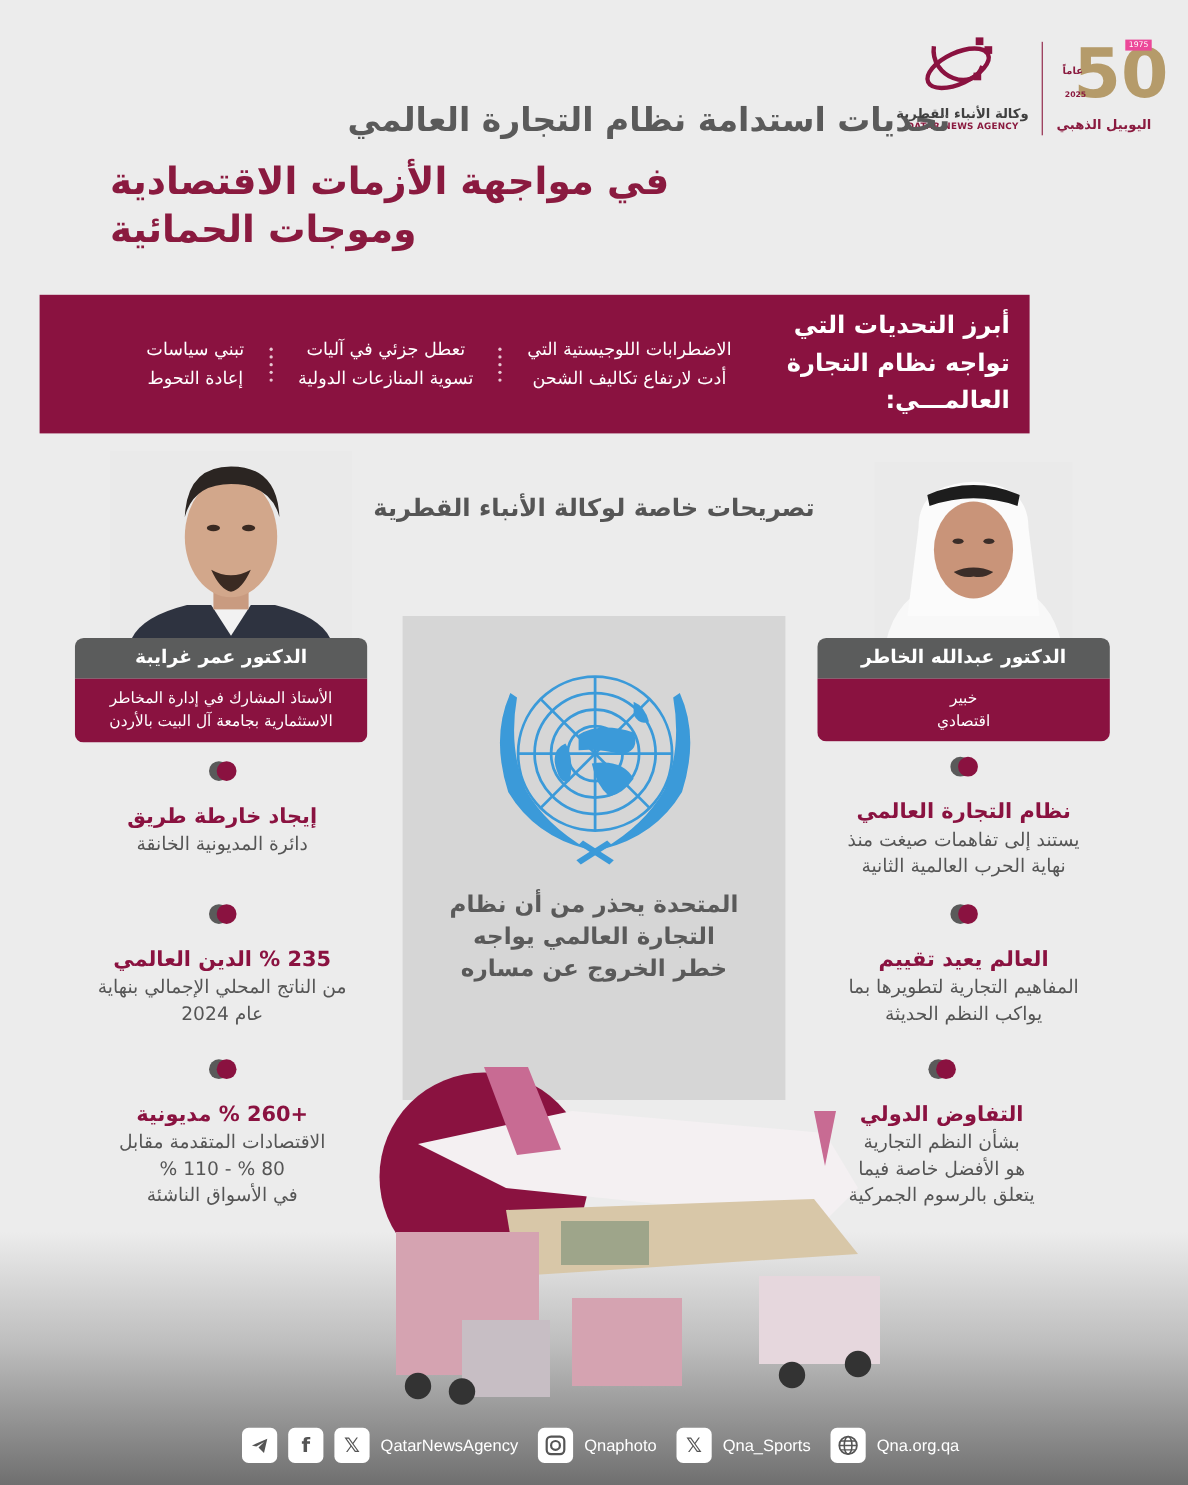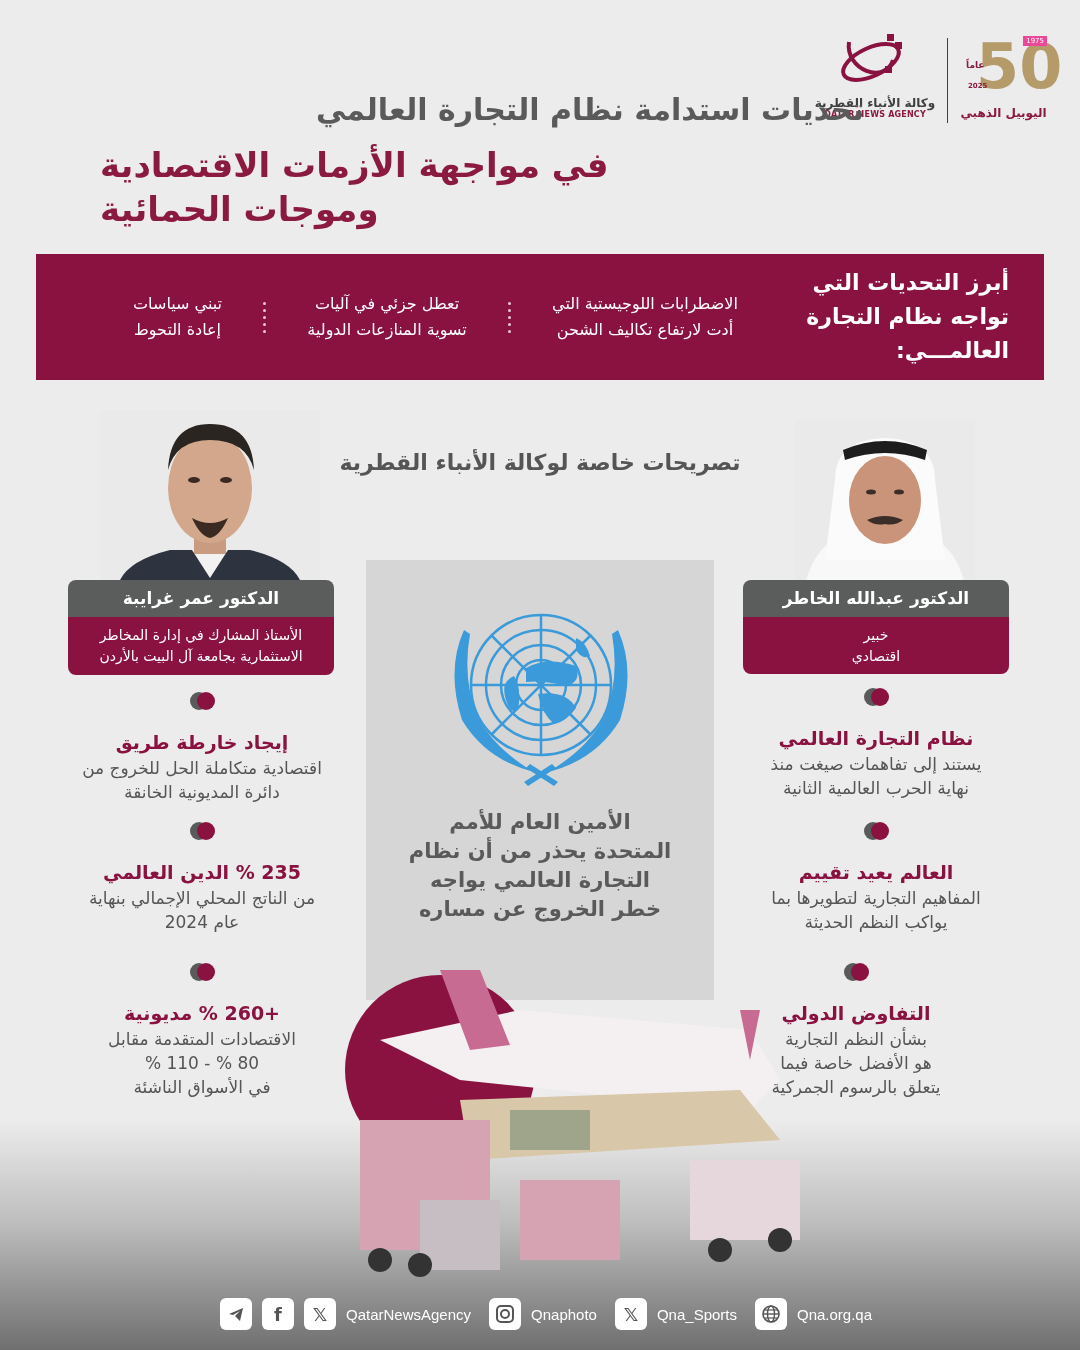--- a/index.html
+++ b/index.html
@@ -29,23 +29,23 @@
   .jubilee-years { position:absolute; left: 10px; top: 30px; font-size: 9px; color:#8a1a3f; font-weight:bold; }
   .jubilee-year-bottom { position:absolute; left: 12px; top: 52px; font-size: 7px; color:#8a1a3f; font-weight:bold; direction:ltr; }
   .jubilee-label { position:absolute; left: 0; right: 0; top: 76px; text-align:center; font-size: 12px; color:#8a1a3f; font-weight:bold; }
 
   
   .title-1 { top: 92px; left: 0; right: 0; text-align: center; font-size: 30px; font-weight: bold; color: #5a5a5a; padding-left: 100px; }
   .title-2 { top: 143px; left: 0; right: 0; text-align: left; font-size: 34px; font-weight: bold; color: #8a1a3f; line-height: 44px; padding-left: 100px;}
 
   
   .banner {
-    top: 254px; left: 36px; width: 1008px; height: 126px;
+    top: 268px; left: 36px; width: 900px; height: 126px;
     background: #8a1240; display: flex; align-items: center; justify-content: space-between;
-    padding: 0 35px 0 40px; color: #fff;
+    padding: 0 18px 0 40px; color: #fff;
   }
   .banner-heading { font-size: 22px; font-weight: bold; line-height: 34px; width: 230px; }
   .banner-item { font-size: 16px; line-height: 26px; text-align: center; }
   .banner-sep { font-size: 18px; line-height: 9px; color: #e8c8d2; writing-mode: horizontal-tb; display:flex; flex-direction:column; gap:4px; }
   .banner-sep span { display:block; width:3px; height:3px; background:#e8c8d2; border-radius:50%; }
 
   
   .subtitle { top: 450px; left: 330px; width: 420px; text-align: center; font-size: 22px; font-weight: bold; color: #555; }
 
   
@@ -205,21 +205,20 @@
       <path d="M150 48 Q160 52 164 66 Q156 70 150 60 Z"></path>
     </g>
     <g fill="#3b9ad9">
       <path d="M38 40 Q20 80 36 130 Q60 170 108 182 Q70 160 52 128 Q36 90 44 44 Z"></path>
       <path d="M192 40 Q210 80 194 130 Q170 170 122 182 Q160 160 178 128 Q194 90 186 44 Z"></path>
       <path d="M100 178 L128 196 L132 192 L104 174 Z"></path>
       <path d="M130 178 L102 196 L98 192 L126 174 Z"></path>
     </g>
   </svg>
   <div class="center-text">
-    <div>الأمين العام للأمم</div>
     <div>المتحدة يحذر من أن نظام</div>
     <div>التجارة العالمي يواجه</div>
     <div>خطر الخروج عن مساره</div>
   </div>
 </div>
 
 <div class="abs illustration">
   <svg viewBox="0 0 500 330" width="500" height="330">
     <circle cx="120" cy="120" r="95" fill="#8a1240"></circle>
     <path d="M60 90 L200 60 L430 80 L460 130 L430 160 L140 130 Z" fill="#f4f0f2"></path>
@@ -273,21 +272,20 @@
   </div>
 </div>
 
 <div class="abs point" style="top:692px; left:52px;">
   <div class="dots">
       <span class="d1"></span>
       <span class="d2"></span>
     </div>
   <div class="ptitle">إيجاد خارطة طريق</div>
   <div class="pbody">
-    <div>اقتصادية متكاملة الحل للخروج من</div>
     <div>دائرة المديونية الخانقة</div>
   </div>
 </div>
 <div class="abs point" style="top:822px; left:52px;">
   <div class="dots">
       <span class="d1"></span>
       <span class="d2"></span>
     </div>
   <div class="ptitle">235 % الدين العالمي</div>
   <div class="pbody">

